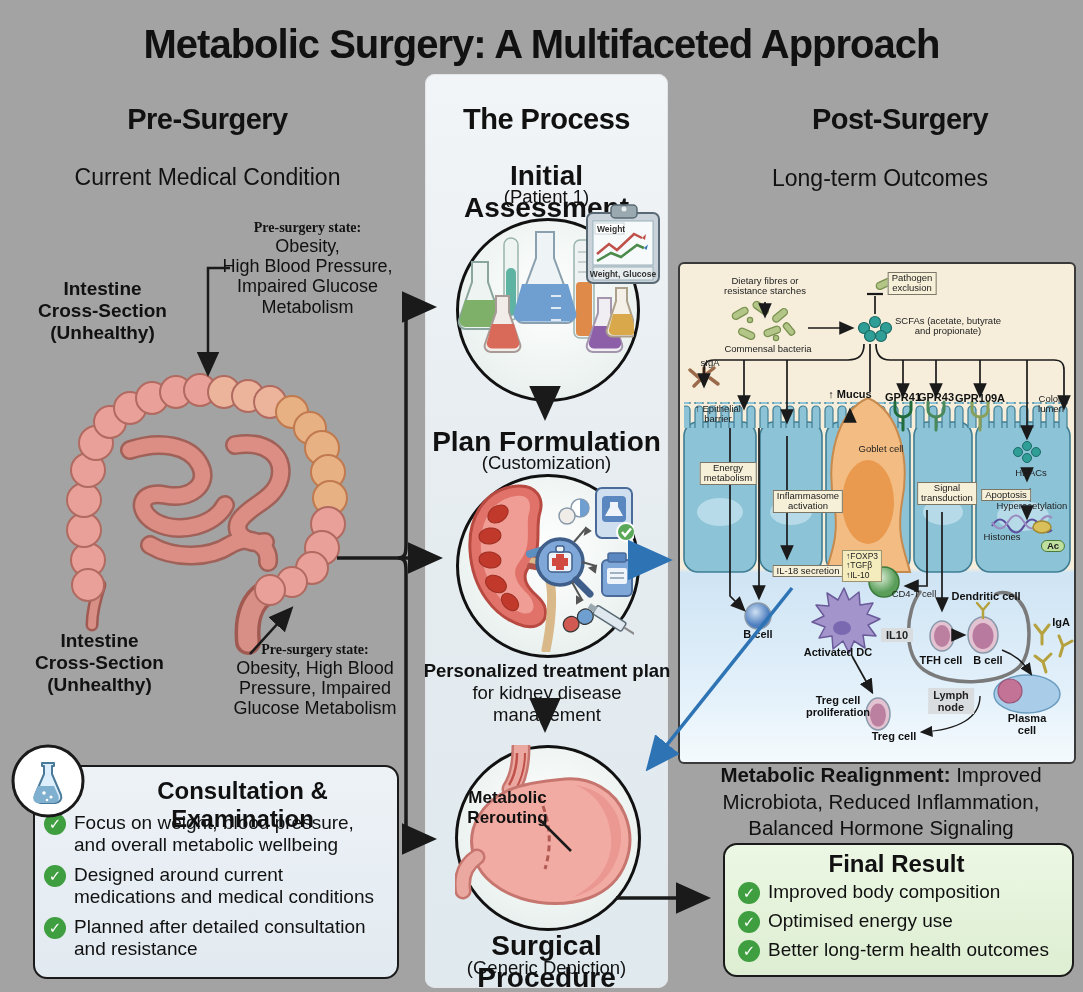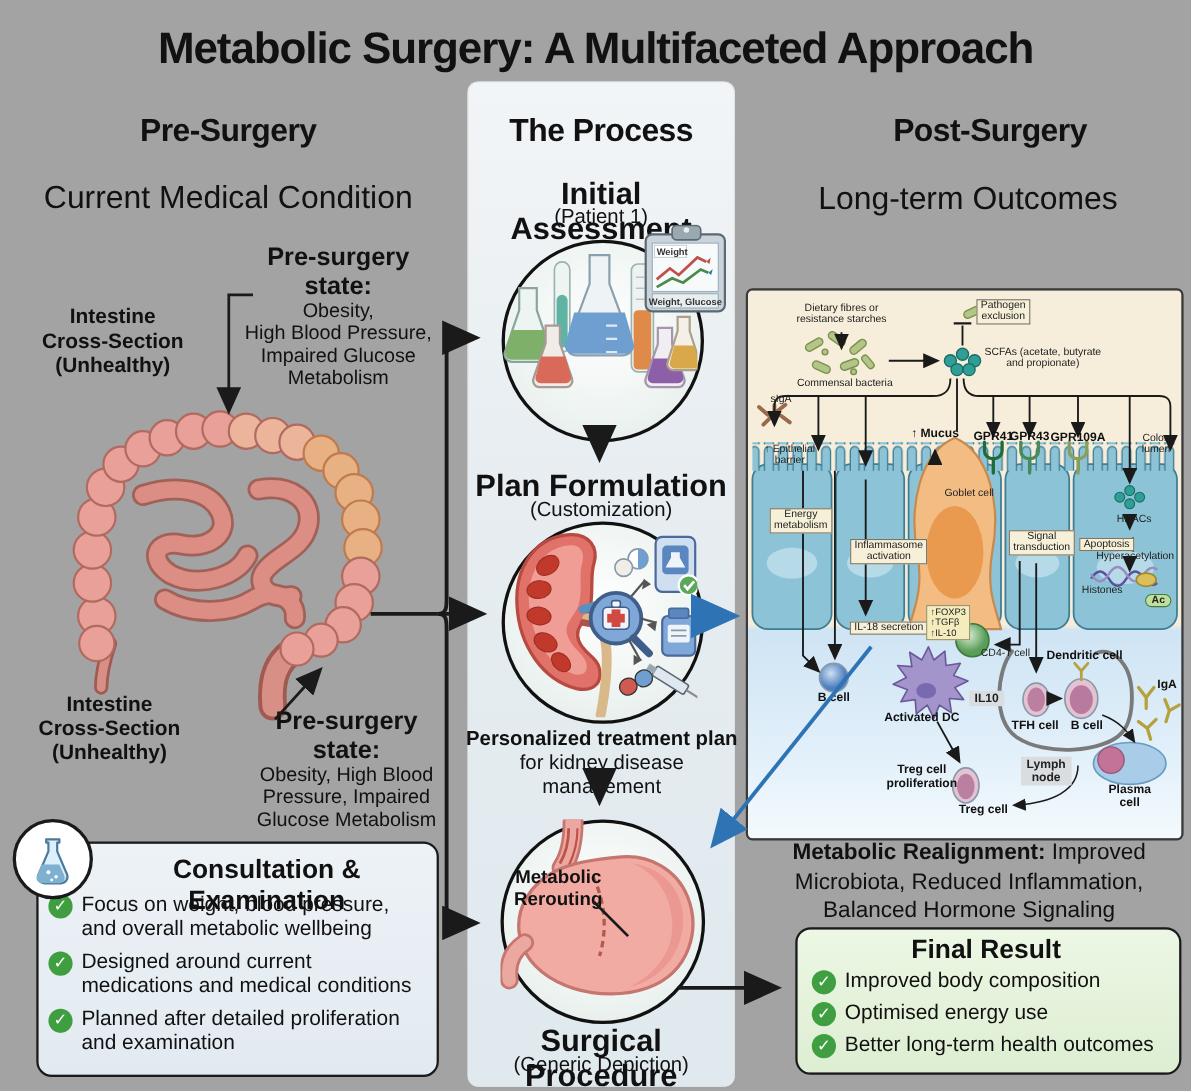--- a/index.html
+++ b/index.html
@@ -5,36 +5,36 @@
   html,body{margin:0;padding:0;background:#fff;}
   #page{position:relative;width:1083px;height:992px;background:#a3a3a3;overflow:hidden;
         font-family:"Liberation Sans","DejaVu Sans",sans-serif;color:#111;}
   .abs{position:absolute;}
   .ctr{text-align:center;}
   .b{font-weight:bold;}
   .pre{white-space:pre-line;}
   
   .main-title{left:0;right:0;top:22px;font-size:40px;font-weight:bold;letter-spacing:-1px;text-align:center;}
   .col-hdr{font-size:29px;font-weight:bold;letter-spacing:-.5px;text-align:center;}
-  .col-sub{font-size:29px;text-align:center;}
+  .col-sub{font-size:23px;text-align:center;}
   
   #mid-panel{left:425px;top:74px;width:243px;height:914px;border-radius:10px;
      background:linear-gradient(180deg,#f2f5f7 0%,#e7edf1 40%,#dfe9ee 100%);
      box-shadow:0 0 0 1px #e3e6e8 inset;}
   #post-card{left:678px;top:262px;width:394px;height:498px;border:2px solid #3a3a3a;border-radius:6px;
      background:linear-gradient(180deg,#f6eedb 0%,#f6eedb 61%,#cfe4f4 62%,#e2f0fa 85%,#f4fafd 100%);}
   
   .step-title{font-size:28px;font-weight:bold;text-align:center;width:243px;left:425px;}
   .step-sub{font-size:18.5px;text-align:center;width:243px;left:425px;}
   .step-cap-b{font-size:18.5px;font-weight:bold;text-align:center;width:260px;left:417px;}
   .step-cap{font-size:18.5px;text-align:center;width:260px;left:417px;}
   
   .organ-label{font-size:19px;font-weight:bold;line-height:1.15;text-align:center;}
   .state-block{font-size:18px;line-height:1.13;text-align:center;}
-  .state-block b{display:block;font-size:23px;}
+  .state-block b{display:block;font-size:14px;font-family:Liberation Serif, serif;}
   
   .big-box{border:2.5px solid #1a1a1a;border-radius:14px;}
   #consult-box{left:33px;top:765px;width:362px;height:210px;background:linear-gradient(180deg,#edf2f6,#e2eaf1);}
   #final-box{left:723px;top:843px;width:347px;height:130px;background:linear-gradient(180deg,#ecf7e4,#ddeed2);}
   .box-title{font-weight:bold;text-align:center;}
   #consult-title{left:95px;top:777px;width:295px;font-size:24px;}
   #final-title{left:723px;top:850px;width:347px;font-size:24px;}
   .check-item{display:flex;align-items:flex-start;gap:8px;font-size:19px;line-height:1.18;}
   .check-dot{flex:0 0 auto;width:22px;height:22px;border-radius:50%;background:#3f9e3f;color:#fff;
      font-size:15px;font-weight:bold;display:flex;align-items:center;justify-content:center;margin-top:1px;}
@@ -157,21 +157,21 @@
     <div class="check-item">
       <span class="check-dot">✓</span>
       <span>Focus on weight, blood pressure, and overall metabolic wellbeing</span>
     </div>
     <div class="check-item">
       <span class="check-dot">✓</span>
       <span>Designed around current medications and medical conditions</span>
     </div>
     <div class="check-item">
       <span class="check-dot">✓</span>
-      <span>Planned after detailed proliferation and examination</span>
+      <span>Planned after detailed consultation and resistance</span>
     </div>
   </div>
 
   <svg class="abs" style="left:8px;top:741px;" width="80" height="80" viewBox="0 0 80 80">
     <circle cx="40" cy="40" r="35" fill="#ffffff" stroke="#1a1a1a" stroke-width="3"></circle>
     <path d="M34,22 h12 v3 h-2 v8 l9,21 a6,6 0 0 1 -5.5,8 h-15 a6,6 0 0 1 -5.5,-8 l9,-21 v-8 h-2 z" fill="#ddeefc" stroke="#4a7a9a" stroke-width="2" stroke-linejoin="round"></path>
     <path d="M30,45 l-4.5,10 a5,5 0 0 0 4.5,7 h16 a5,5 0 0 0 4.5,-7 L46,45 z" fill="#7fb0d0"></path>
     <circle cx="36" cy="52" r="1.8" fill="#fff"></circle>
       <circle cx="43" cy="56" r="1.6" fill="#fff"></circle>
       <circle cx="39" cy="59" r="1.3" fill="#fff"></circle>

